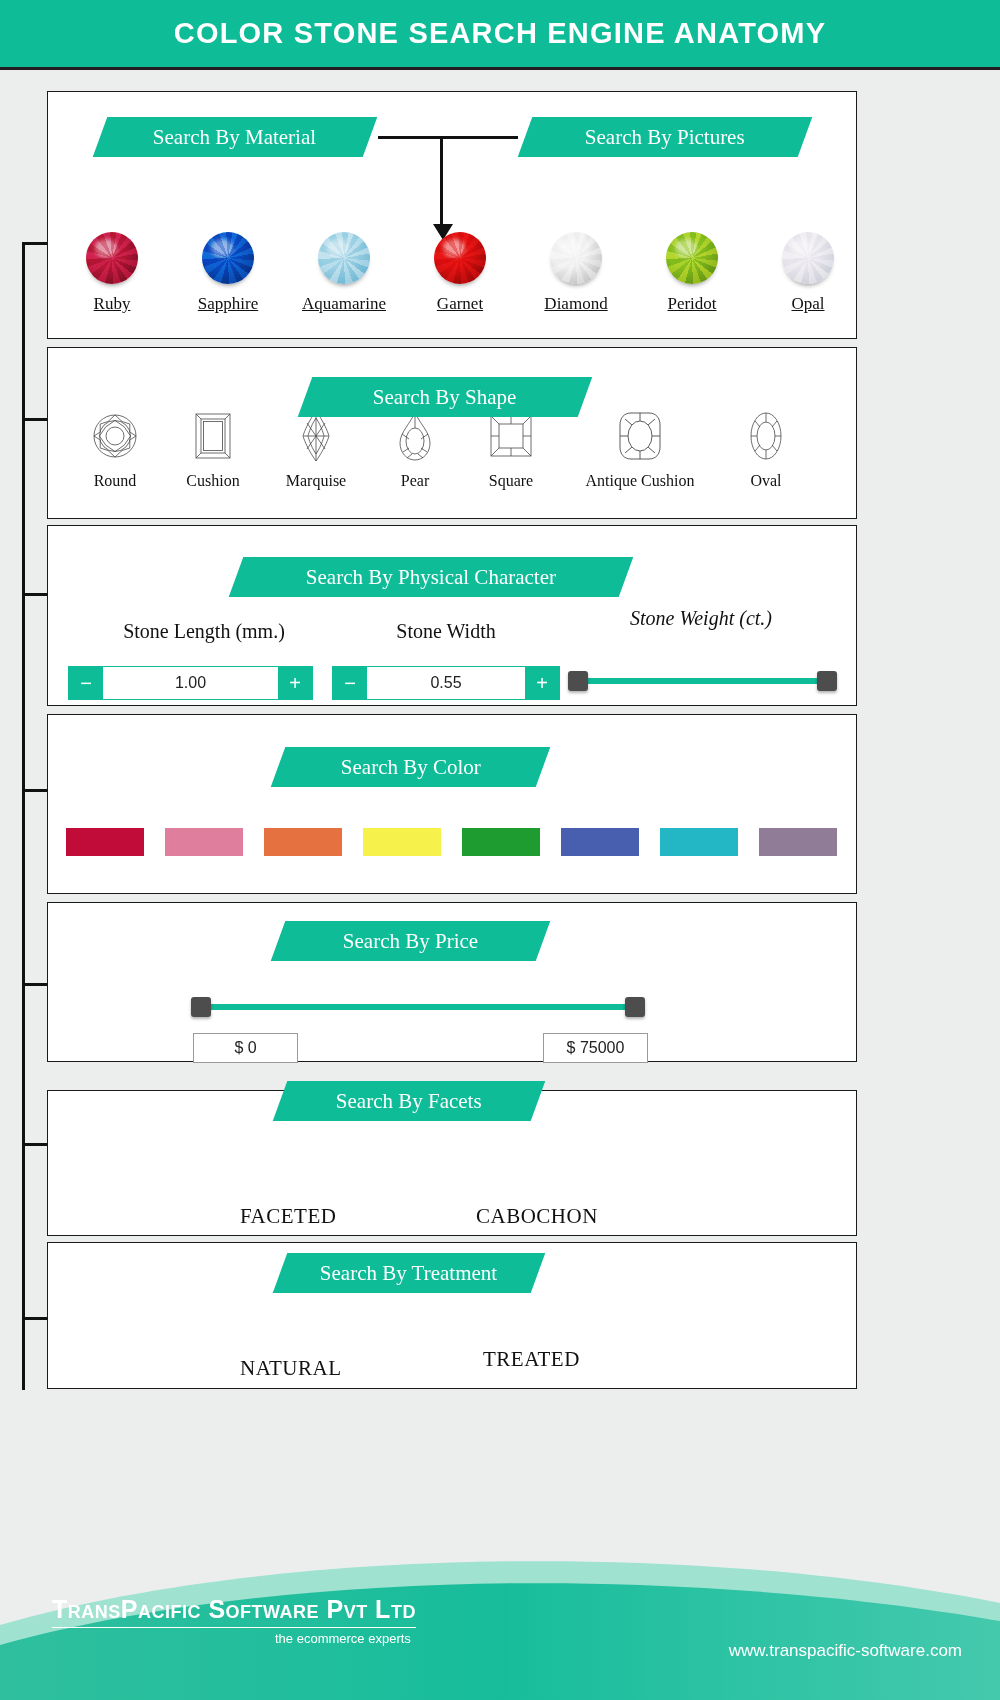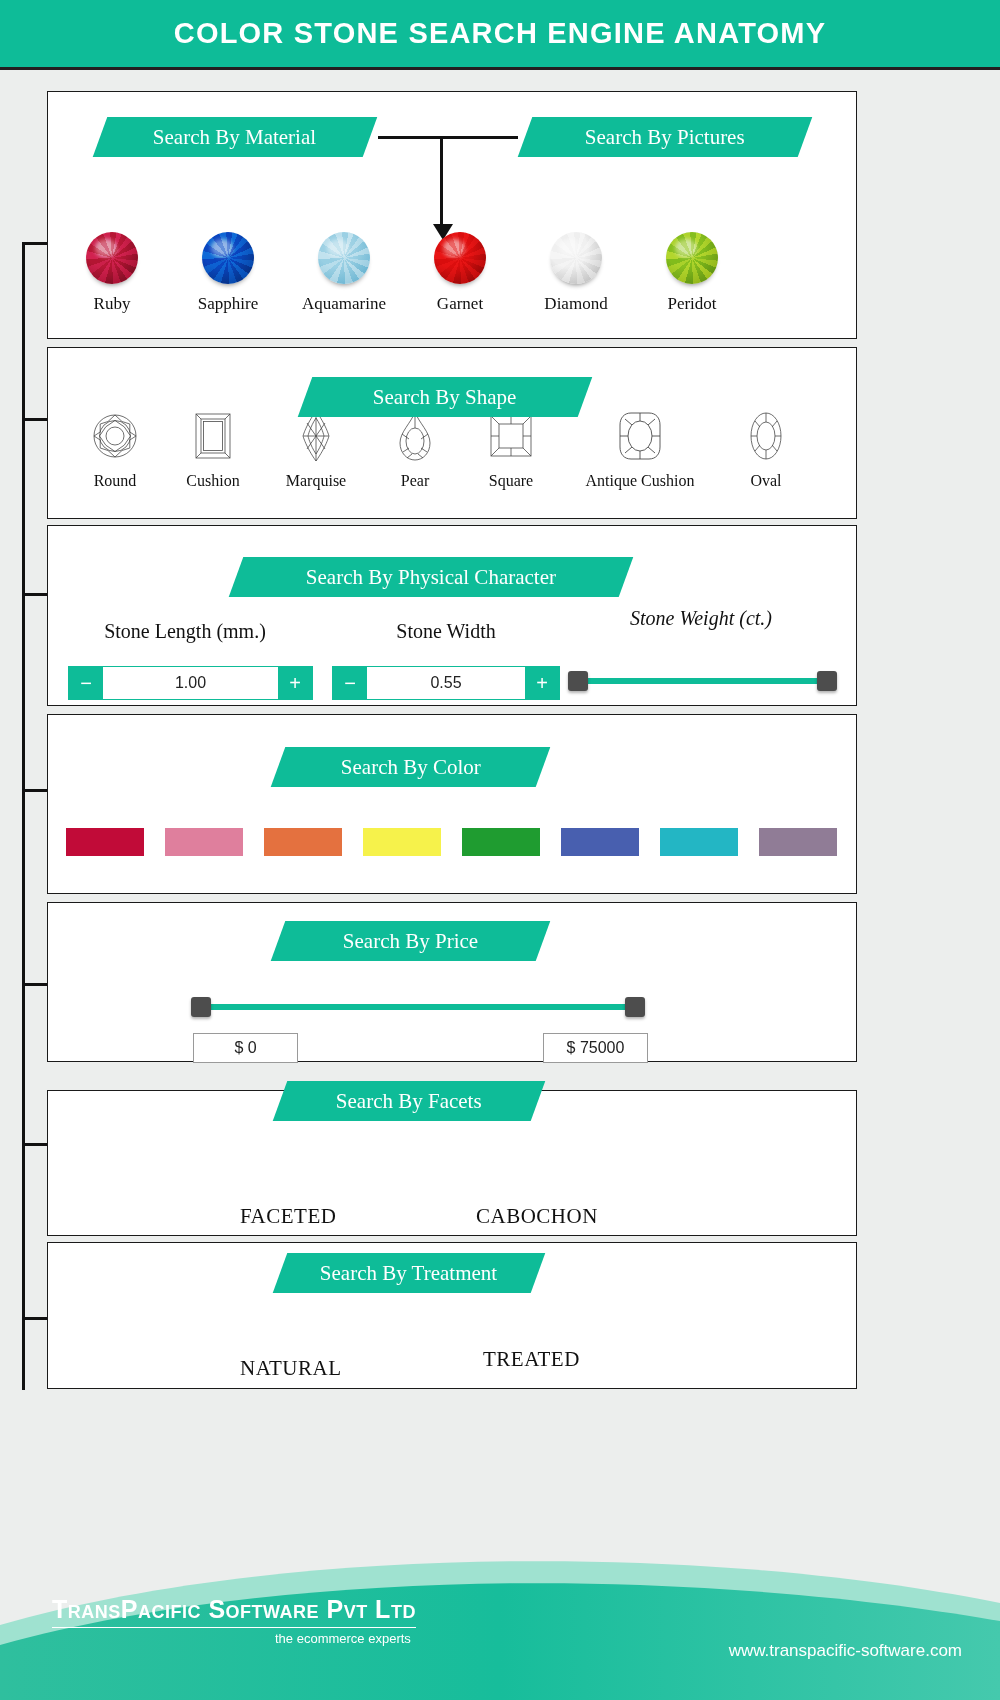--- a/index.html
+++ b/index.html
@@ -143,20 +143,21 @@
         rgba(255,255,255,.26) 186deg 204deg, rgba(0,0,0,.12) 204deg 222deg,
         rgba(255,255,255,.18) 222deg 240deg, rgba(0,0,0,.20) 240deg 258deg,
         rgba(255,255,255,.28) 258deg 276deg, rgba(0,0,0,.14) 276deg 294deg,
         rgba(255,255,255,.20) 294deg 312deg, rgba(0,0,0,.18) 312deg 330deg,
         rgba(255,255,255,.24) 330deg 346deg, rgba(0,0,0,.16) 346deg 360deg);
     mix-blend-mode: overlay;
   }
   .stone-label {
     font-size: 17px;
     color: #111;
+    text-decoration: underline;
   }
 
   
   .shape-row {
     position: absolute;
     display: flex;
     align-items: flex-end;
   }
   .shape-cell { text-align: center; }
   .shape-icon {
@@ -359,20 +360,24 @@
         <div class="stone-label">Garnet</div>
       </div>
       <div class="stone-cell">
         <div class="stone-gem" id="gem4" style="background: radial-gradient(circle at 34% 30%, rgb(242, 242, 242) 0%, rgb(242, 242, 242) 38%, rgb(185, 185, 185) 100%);"></div>
         <div class="stone-label">Diamond</div>
       </div>
       <div class="stone-cell">
         <div class="stone-gem" id="gem5" style="background: radial-gradient(circle at 34% 30%, rgb(150, 199, 35) 0%, rgb(150, 199, 35) 38%, rgb(107, 147, 16) 100%);"></div>
         <div class="stone-label">Peridot</div>
       </div>
+      <div class="stone-cell">
+        <div class="stone-gem" id="gem6" style="background: radial-gradient(circle at 34% 30%, rgb(236, 233, 239) 0%, rgb(236, 233, 239) 38%, rgb(201, 205, 216) 100%);"></div>
+        <div class="stone-label">Opal</div>
+      </div>
     </div>
   </div>
 
   <div class="ribbon" style="left:100px; top:47px; width:270px;">
     <span>Search By Material</span>
   </div>
   <div class="ribbon" style="left:525px; top:47px; width:280px;">
     <span>Search By Pictures</span>
   </div>
 
@@ -466,21 +471,21 @@
         </div>
         <div class="shape-label">Oval</div>
       </div>
     </div>
   </div>
   <div class="ribbon" style="left:305px; top:307px; width:280px;">
     <span>Search By Shape</span>
   </div>
 
   <div class="panel" style="top:455px; height:181px;">
-    <div class="field-label" style="left:17px; top:94px; width:240px;text-align:center;">Stone Length (mm.)</div>
+    <div class="field-label" style="left:36px; top:94px; width:240px;text-align:center;">Stone Length (mm.)</div>
     <div class="field-label" style="left:278px; top:94px; width:240px;">Stone Width</div>
     <div class="field-label" style="left:518px; top:81px; width:270px;font-style:italic;">Stone Weight (ct.)</div>
 
     <div class="stepper" style="left:20px; top:140px; width:245px;">
       <div class="stepper-btn">−</div>
       <div class="stepper-value">1.00</div>
       <div class="stepper-btn">+</div>
     </div>
 
     <div class="stepper" style="left:284px; top:140px; width:228px;">

